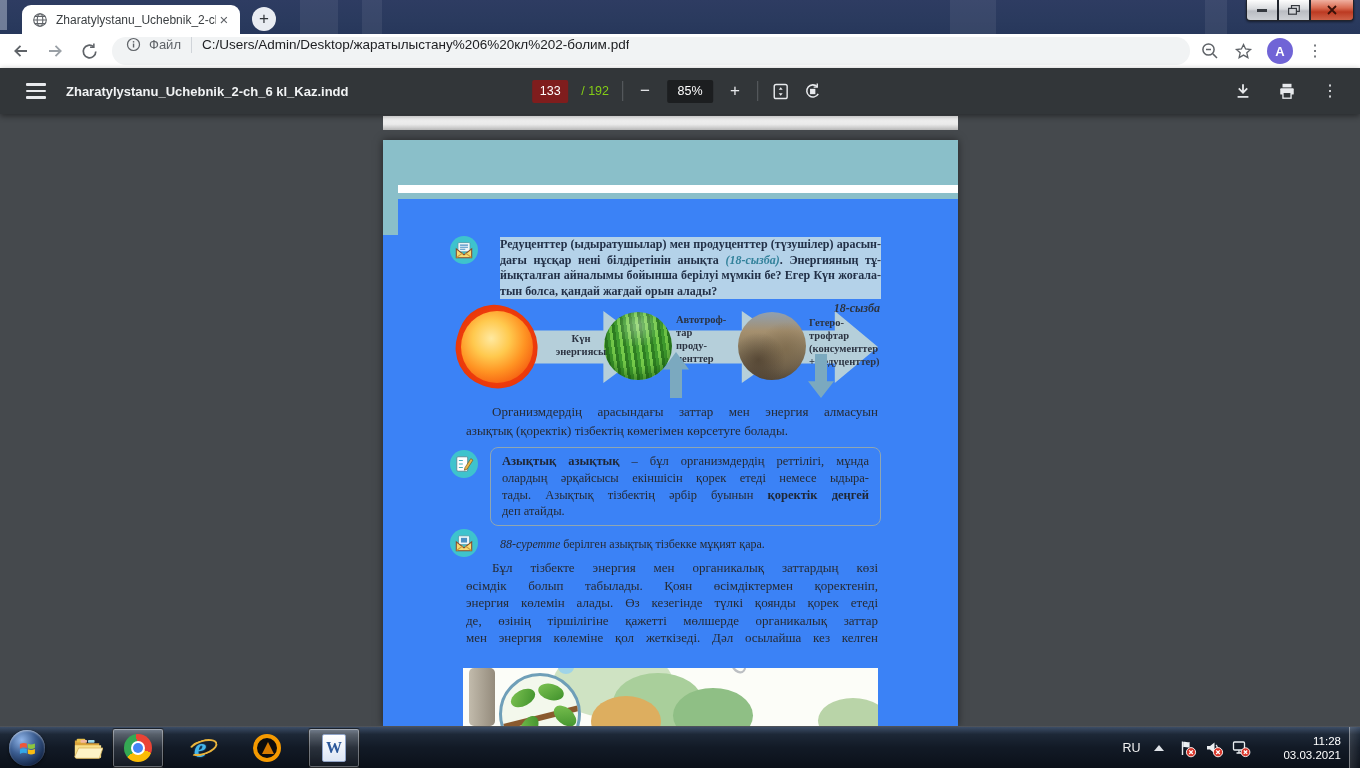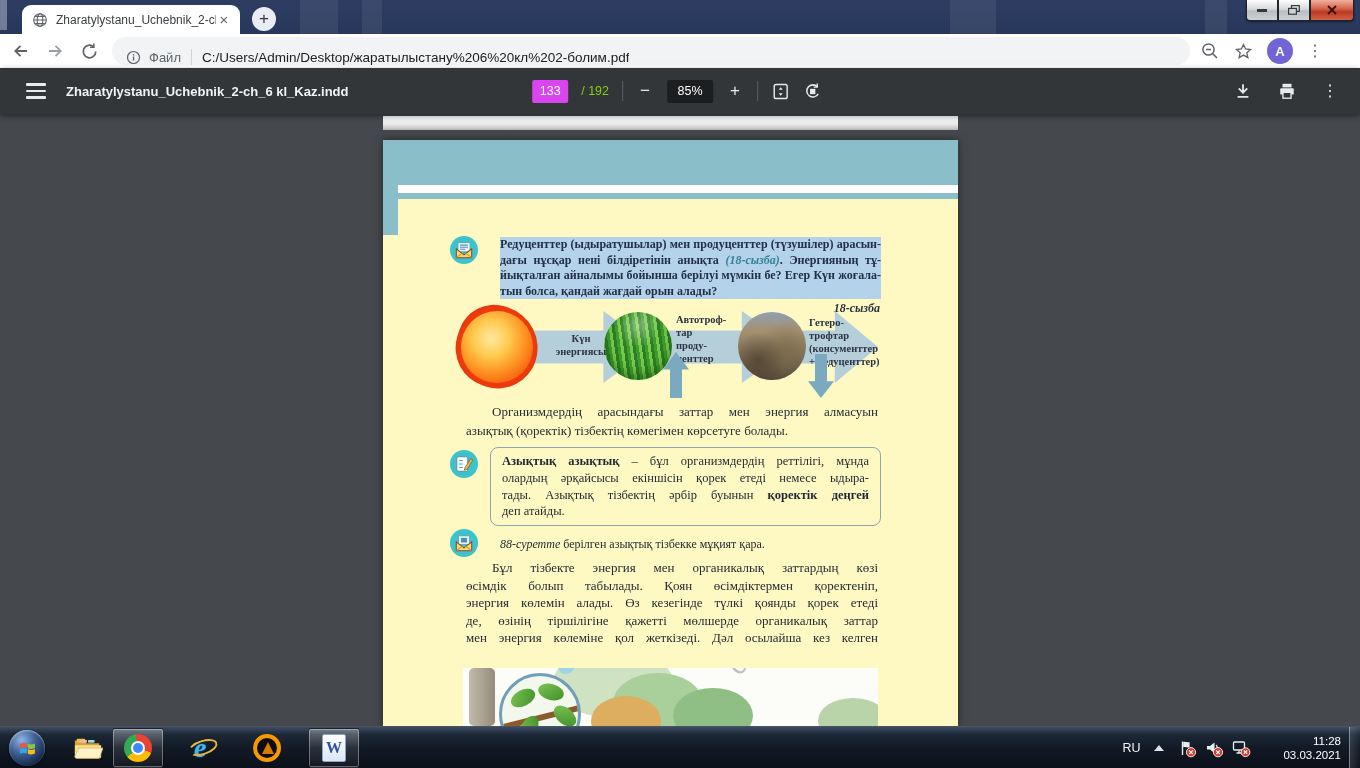--- a/index.html
+++ b/index.html
@@ -25,52 +25,52 @@
   .wc.min { border-radius:0 0 0 4px; }
   .wc.cls { width:44px; border-radius:0 0 4px 0;
     background:linear-gradient(180deg,#f0b0a0 0%,#d96a50 40%,#bc3a22 60%,#d06248 100%); }
   .wc svg { display:block; }
 
   
   .navbar { position:absolute; left:0; top:34px; width:1360px; height:34px; background:#fff;
     display:flex; align-items:center; }
   .navbtn { width:26px; height:26px; margin-left:8px; display:flex; align-items:center; justify-content:center; }
   .addressbar { margin-left:10px; width:1078px; height:28px; background:#f1f3f4; border-radius:14px;
-    display:flex; align-items:flex-end; padding:0 14px; }
+    display:flex; align-items:flex-start; padding:0 14px; }
   .scheme { color:#5f6368; font-size:13px; margin-left:8px; }
   .adiv { width:1px; height:16px; background:#d0d4d9; margin:0 10px; }
   .url { color:#202124; font-size:13.5px; white-space:nowrap; overflow:hidden; }
   .nav-right { display:flex; align-items:center; margin-left:10px; gap:14px; }
   .avatar { width:26px; height:26px; border-radius:50%; background:#7064d6; color:#fff;
     font-size:13px; font-weight:bold; display:flex; align-items:center; justify-content:center; }
   .dots3 { color:#5f6368; font-size:16px; letter-spacing:0; line-height:6px; width:16px; text-align:center; }
 
   
   .pdfbar { position:absolute; left:0; top:68px; width:1360px; height:46px; background:#323639;
     box-shadow:0 2px 6px rgba(0,0,0,.45); display:flex; align-items:center; z-index:5; }
   .hamb { width:20px; margin-left:26px; display:flex; flex-direction:column; gap:4px; }
   .hamb i { display:block; height:2.4px; background:#e8eaed; border-radius:1px; }
   .fname { color:#f1f3f4; font-size:13px; font-weight:bold; margin-left:20px; white-space:nowrap; }
   .pdfcenter { position:absolute; left:50%; top:0; height:46px; transform:translateX(-51%);
     display:flex; align-items:center; gap:13px; }
-  .pagebox { width:36px; height:23px; background:#d946ef; color:#fff; font-size:12.5px;
+  .pagebox { width:36px; height:23px; background:#7f1d1d; color:#fff; font-size:12.5px;
     display:flex; align-items:center; justify-content:center; border-radius:2px; }
   .pagetotal { color:#84cc16; font-size:12.5px; }
   .vdiv { width:1px; height:20px; background:#5c6063; }
   .tglyph { color:#e8eaed; font-size:17px; width:18px; text-align:center; }
   .zoombox { width:46px; height:23px; background:#1c1e20; color:#fff; font-size:12.5px;
     display:flex; align-items:center; justify-content:center; border-radius:2px; }
   .pdfright { position:absolute; right:22px; top:0; height:46px; display:flex; align-items:center; gap:26px; }
   .pdfright .dots3 { color:#e8eaed; }
 
   
   .content { position:absolute; left:0; top:114px; width:1360px; height:612px; background:#45494d; }
   .prevpage { position:absolute; left:383px; top:2px; width:575px; height:14px;
     background:linear-gradient(180deg,#ffffff 0%,#e9e9e9 60%,#b9b9b9 100%); }
-  .page { position:absolute; left:383px; top:26px; width:575px; height:586px; background:#fef9c3;
+  .page { position:absolute; left:383px; top:26px; width:575px; height:586px; background:#3b82f6;
     overflow:hidden; box-shadow:0 0 8px rgba(0,0,0,.5);
     font-family:"Liberation Serif",serif; color:#262b34; }
 
   .hdr-a { position:absolute; left:0; top:0; width:575px; height:45px; background:#8abfc9; }
   .hdr-w { position:absolute; left:15px; top:45px; width:560px; height:8px; background:#fff; }
   .hdr-b { position:absolute; left:15px; top:53px; width:560px; height:6px; background:#8abfc9; }
   .hdr-col { position:absolute; left:0; top:45px; width:15px; height:50px; background:#8abfc9; }
 
   .picon { position:absolute; width:28px; height:28px; }
   .picon svg { width:100%; height:100%; display:block; }

